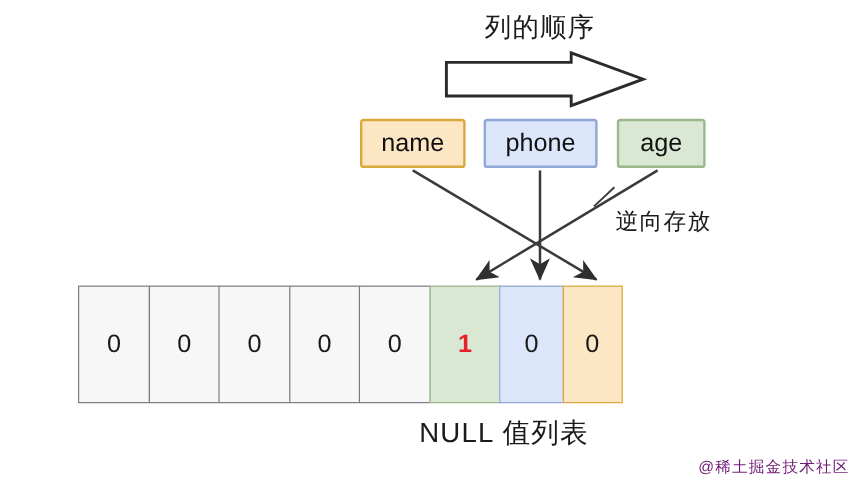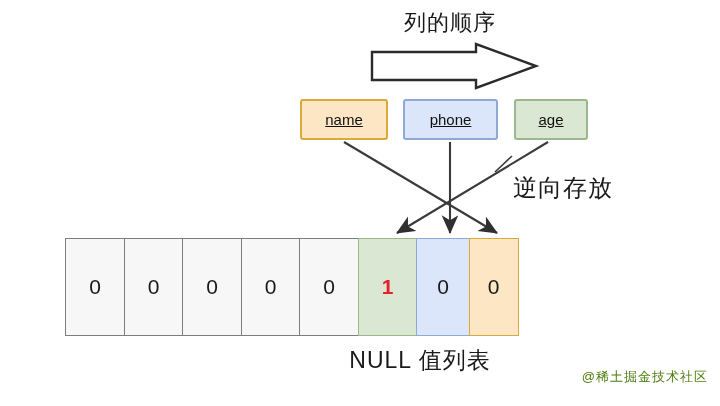--- a/index.html
+++ b/index.html
@@ -43,34 +43,33 @@
   .col-box {
     position: absolute;
     top: 99px;
     height: 41px;
     box-sizing: border-box;
     border: 2px solid #999;
     border-radius: 3px;
     display: flex;
     align-items: center;
     justify-content: center;
-    font-size: 15px;
+    font-size: 21px;
     color: #111111;
-    text-decoration: underline;
   }
   .col-name  { left: 300px; width: 88px; background: #fce6c4; border-color: #d9a93e; }
   .col-phone { left: 403px; width: 95px; background: #dce6fa; border-color: #8fa8d6; }
   .col-age   { left: 514px; width: 74px; background: #d9e7d3; border-color: #9ab88c; }
 
   
   .side-note {
     position: absolute;
     left: 513px;
     top: 172px;
-    font-size: 24px;
+    font-size: 19px;
     color: #1a1a1a;
     letter-spacing: 1px;
     white-space: nowrap;
   }
 
   
   #cells {
     position: absolute;
     left: 65px;
     top: 238px;
@@ -105,23 +104,23 @@
     font-size: 23px;
     color: #1a1a1a;
     letter-spacing: 1px;
     white-space: nowrap;
   }
 
   
   .watermark {
     position: absolute;
     right: 12px;
-    bottom: 20px;
+    bottom: 8px;
     font-size: 13px;
-    color: #4d7c0f;
+    color: #701a75;
     letter-spacing: 1px;
     white-space: nowrap;
   }
 </style>
 </head>
 <body>
 
 <div id="canvas">
 
   <svg id="svg-layer" viewBox="0 0 720 406">

